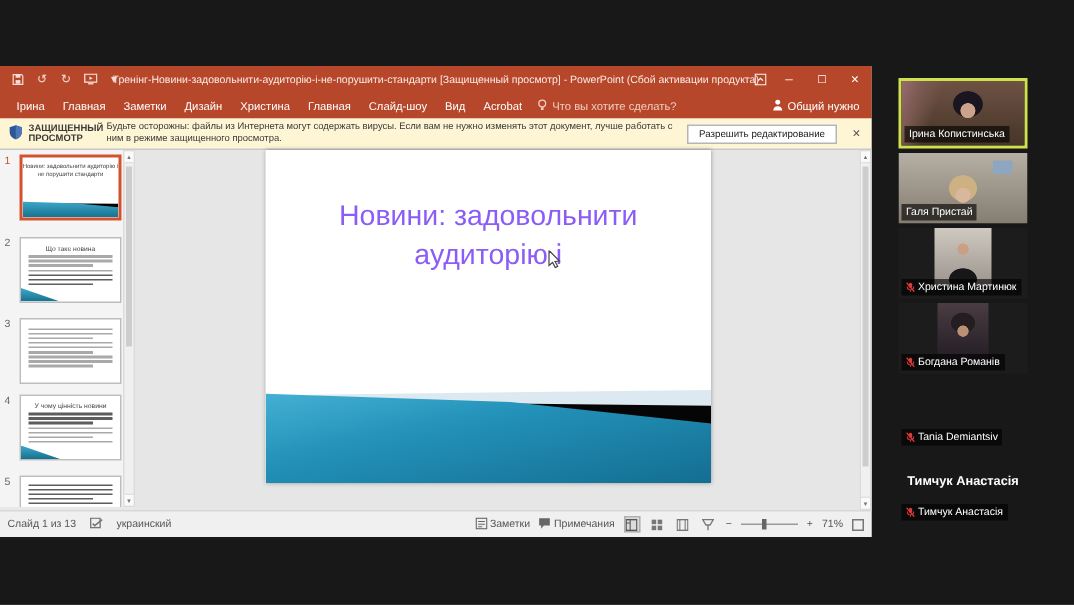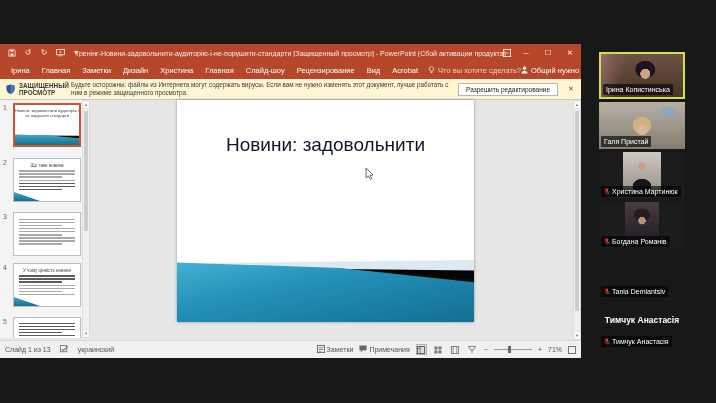--- a/index.html
+++ b/index.html
@@ -49,21 +49,21 @@
   .vscroll { position:absolute; width:8px; background:#f0f0f0; border:1px solid #dcdcdc; font-size:4px; color:#777; }
   .vscroll .arr { height:8px; display:flex; align-items:center; justify-content:center; background:#fafafa; border-bottom:1px solid #e0e0e0; }
   .vscroll .arr.bottom { position:absolute; bottom:0; left:0; right:0; border-top:1px solid #e0e0e0; border-bottom:none; }
   .vscroll .vthumb { position:absolute; left:1px; right:1px; background:#cdcdcd; }
   .thumb-scroll { left:82px; top:56px; height:238px; }
   .editor-scroll { right:0; top:56px; height:240px; }
 
   
   .editor { position:absolute; left:90px; top:56px; right:8px; height:240px; background:#e6e6e6; }
   .slide { position:absolute; left:87px; top:0; width:297px; height:222px; background:#fff; box-shadow:0 0 3px rgba(0,0,0,.35); overflow:hidden; }
-  .slide-title { margin-top:32px; text-align:center; font-size:19px; line-height:26px; color:#0f172a; }
+  .slide-title { margin-top:32px; text-align:center; font-size:19px; line-height:26px; color:#8b5cf6; }
   .wave { position:absolute; left:0; bottom:0; width:100%; height:62px; }
   .wave .pale { position:absolute; inset:0; background:#dde9f1; clip-path:polygon(9% 5%,100% 0,100% 20%,28% 15%); }
   .wave .blk  { position:absolute; inset:0; background:#050505; clip-path:polygon(27% 13%,100% 17%,100% 38%); }
   .wave .teal { position:absolute; inset:0; background:linear-gradient(168deg,#46b1d4 0%,#2391b8 40%,#146e92 100%); clip-path:polygon(0 4%,55% 13%,100% 36%,100% 100%,0 100%); }
   .cursor { position:absolute; left:188px; top:66px; }
 
   
   .statusbar { position:absolute; left:0; bottom:0; width:100%; height:18px; background:#f0f0f0; border-top:1px solid #d8d8d8; display:flex; align-items:center; font-size:7px; color:#555; }
   .sb-left { display:flex; align-items:center; gap:9px; padding-left:5px; }
   .sb-right { margin-left:auto; display:flex; align-items:center; gap:6px; padding-right:5px; }
@@ -145,21 +145,20 @@
     </div>
 
     <div class="tabsrow">
       <span class="tab">Ірина</span>
       <span class="tab">Главная</span>
       <span class="tab">Заметки</span>
       <span class="tab">Дизайн</span>
       <span class="tab">Христина</span>
       <span class="tab">Главная</span>
       <span class="tab">Слайд-шоу</span>
-      <span class="tab">Рецензирование</span>
       <span class="tab">Вид</span>
       <span class="tab">Acrobat</span>
       <span class="search">
         <span>
           <svg width="7" height="8" viewBox="0 0 8 9">
               <circle cx="4" cy="3.4" r="2.6" fill="none" stroke="#efccc0" stroke-width="1"></circle>
               <rect x="3" y="6.3" width="2" height="2" fill="#efccc0"></rect>
             </svg>
         </span>
         <span>Что вы хотите сделать?</span>
@@ -252,20 +251,21 @@
     <div class="vscroll thumb-scroll">
       <div class="arr">▲</div>
       <div class="vthumb" style="top:10px;height:120px;"></div>
       <div class="arr bottom">▼</div>
     </div>
 
     <div class="editor">
       <div class="slide">
         <div class="slide-title">
           <div>Новини: задовольнити</div>
+          <div>аудиторію і</div>
         </div>
         <div class="wave">
           <div class="pale"></div>
             <div class="blk"></div>
             <div class="teal"></div>
         </div>
         <span class="cursor">
           <svg width="9" height="12" viewBox="0 0 9 12">
               <path d="M1 0l7 7-3 .3 1.8 3.2-1.6.9L3.4 8 1 10z" fill="#fff" stroke="#444" stroke-width="0.8"></path>
             </svg>

